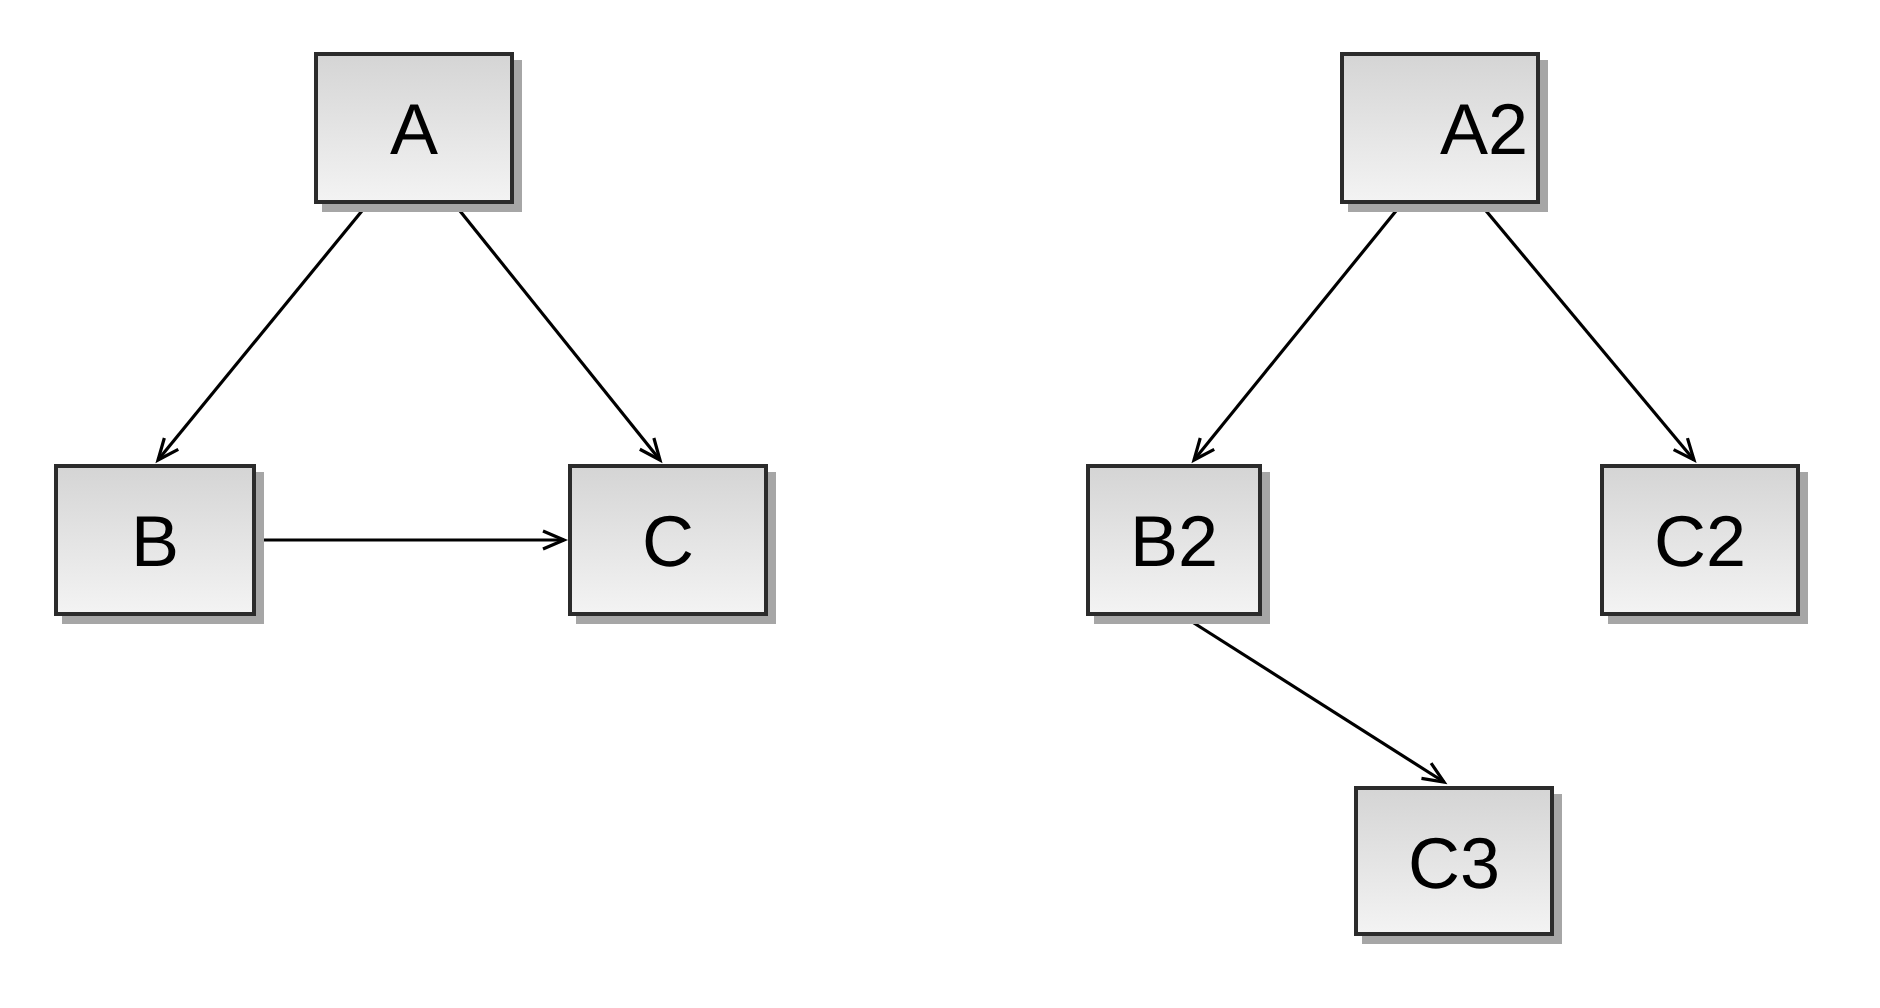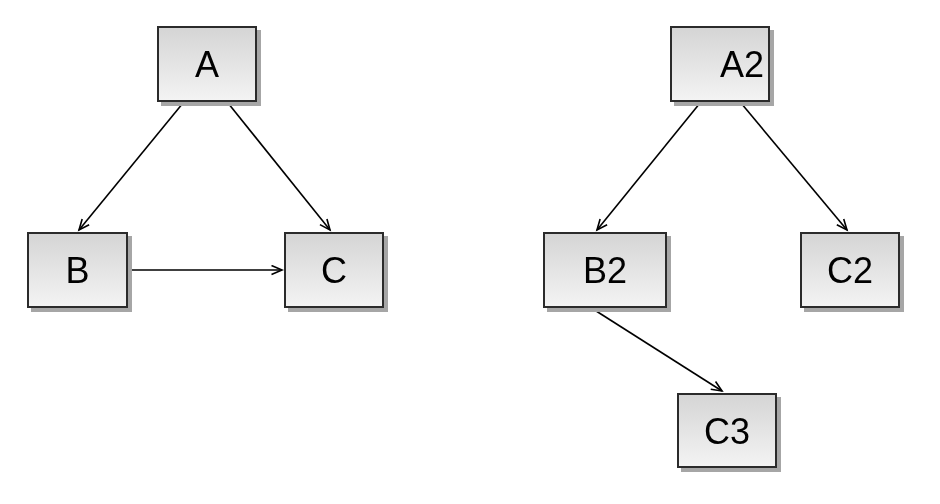--- a/index.html
+++ b/index.html
@@ -65,21 +65,21 @@
       </div>
       <div class="node" style="left: 27px; top: 232px; width: 101px; height: 76px;">
         <span class="node-label">B</span>
       </div>
       <div class="node" style="left: 284px; top: 232px; width: 100px; height: 76px;">
         <span class="node-label">C</span>
       </div>
       <div class="node" style="left: 670px; top: 26px; width: 100px; height: 76px; padding-left: 44px;">
         <span class="node-label">A2</span>
       </div>
-      <div class="node" style="left: 543px; top: 232px; width: 124px; height: 76px;">
+      <div class="node" style="left: 543px; top: 232px; width: 88px; height: 76px;">
         <span class="node-label">B2</span>
       </div>
       <div class="node" style="left: 800px; top: 232px; width: 100px; height: 76px; justify-content: center;">
         <span class="node-label">C2</span>
       </div>
       <div class="node" style="left: 677px; top: 393px; width: 100px; height: 75px;">
         <span class="node-label">C3</span>
       </div>
     </div>
 </div>

